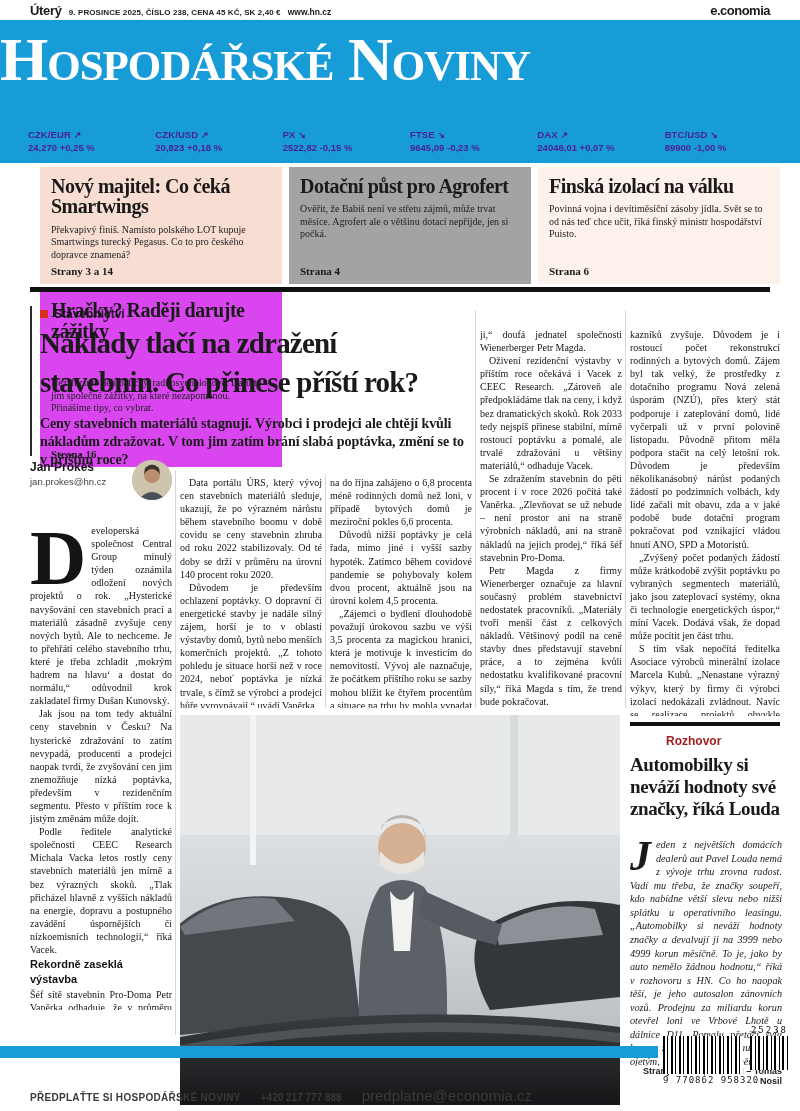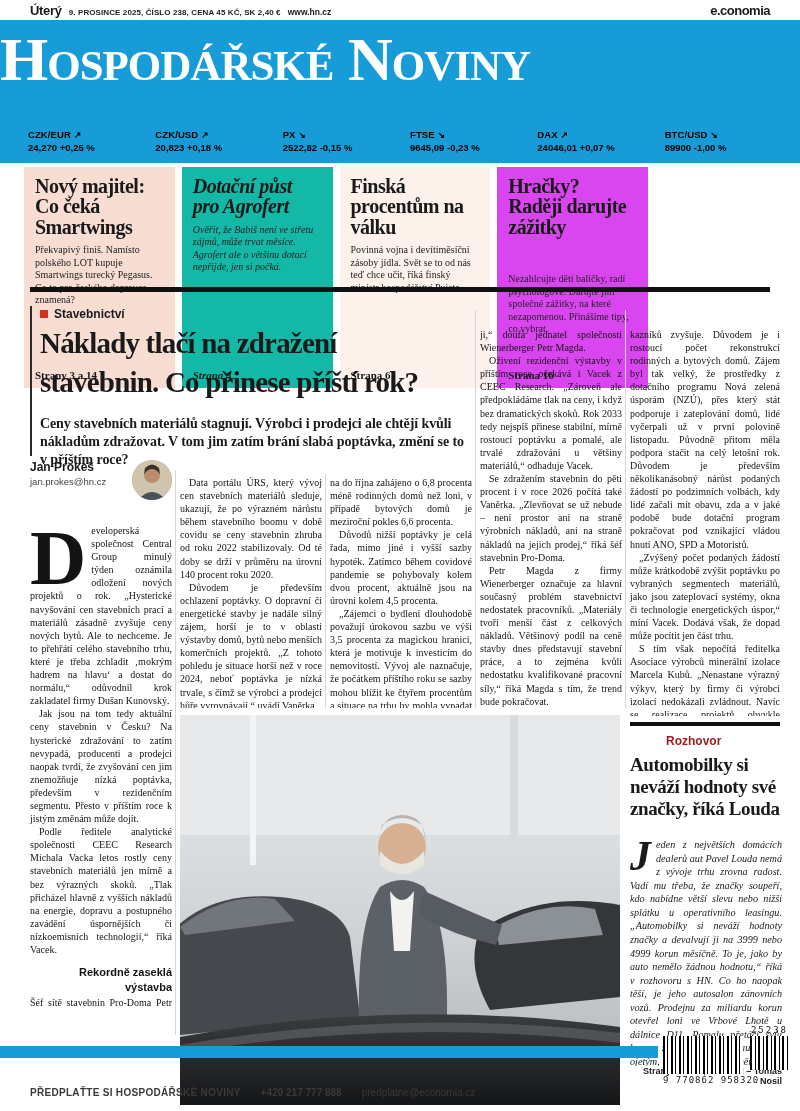--- a/index.html
+++ b/index.html
@@ -17,31 +17,31 @@
   .hnurl { font-size:8.5px; font-weight:bold; }
   .publisher { font-size:13px; font-weight:bold; letter-spacing:-0.5px; }
 
   
   .masthead { position:absolute; left:0; top:20px; width:800px; height:143px; background:#189cd8; }
   .masthead-title { position:absolute; left:0; top:8px; width:100%; 
             color:#fff; font-family:"Liberation Serif", serif; font-weight:bold;
             font-variant:small-caps; font-size:62px; letter-spacing:-1px; line-height:1; }
   .markets { position:absolute; left:28px; right:8px; bottom:10px;
             display:grid; grid-template-columns:repeat(6,1fr);
-            font-family:"Liberation Sans", sans-serif; color:#000000; }
+            font-family:"Liberation Sans", sans-serif; color:#4c1d95; }
   .mkt-label { font-size:9.5px; font-weight:bold; letter-spacing:0.1px; }
   .mkt-arrow { font-size:9px; }
   .mkt-value { font-size:9.5px; font-weight:bold; margin-top:2px; }
 
   
-  .teasers { position:absolute; left:24px; top:167px; width:624px; height:118px;
-             display:grid; grid-template-columns:repeat(4,1fr); gap:7px; }
+  .teasers { position:absolute; left:40px; top:167px; width:740px; height:118px;
+             display:grid; grid-template-columns:repeat(3,1fr); gap:7px; }
   .teaser { padding:9px 11px 7px 11px; display:flex; flex-direction:column; }
   .teaser.t1 { background:#f8ddd3; }
-  .teaser.t2 { background:#14b8a6;font-style:italic; }
+  .teaser.t2 { background:#a3a3a3; }
   .teaser.t3 { background:#fdf1ec; }
   .teaser.t4 { background:#d946ef;gap:29px; }
   .teaser-title { font-weight:bold; font-size:20px; line-height:1.02; letter-spacing:-0.5px; margin-bottom:7px; }
   .teaser-text { font-size:10px; line-height:1.25; color:#222; flex:1; }
   .teaser-page { font-weight:bold; font-size:11px; margin-top:4px; }
   .teaser-rule { position:absolute; left:30px; top:287px; width:740px; height:5px; background:#101010; }
 
   
   .lead-marker { position:absolute; left:30px; top:306px; width:2px; height:150px; background:#2a2a2a; }
   .section-tag { position:absolute; left:40px; top:307px; display:flex; align-items:center; gap:6px;
@@ -60,21 +60,21 @@
   .avatar { position:absolute; right:0; top:0; width:40px; height:40px; border-radius:50%;
             overflow:hidden; background:#cfc4ae; }
 
   
   .col { position:absolute; overflow:hidden; font-size:10px; line-height:1.31;
          text-align:justify; color:#141414; }
   .col p + p, .col .para-indent { text-indent:9px; }
   .col p { margin:0; }
   .dropcap { float:left; font-weight:bold; font-size:78px; line-height:60px; margin:4px 5px 0 0; }
   .subhead { font-family:"Liberation Sans", sans-serif; font-weight:bold; font-size:11px;
-             margin-top:9px; margin-bottom:2px; text-indent:0 !important; text-align:right; }
+             margin-top:1px; margin-bottom:2px; text-indent:0 !important; text-align:left; }
   .col1 { left:30px;  top:524px; width:142px; height:486px; }
   .col2 { left:180px; top:476px; width:142px; height:232px; }
   .col3 { left:330px; top:476px; width:142px; height:232px; }
   .col4 { left:480px; top:328px; width:142px; height:380px; }
   .col5 { left:630px; top:328px; width:150px; height:388px; }
 
   .vrule { position:absolute; width:1px; background:#d7d7d7; }
   .vr-a { left:175px; top:470px; height:565px; }
   .vr-b { left:325px; top:474px; height:234px; }
   .vr-c { left:475px; top:310px; height:398px; }
@@ -94,21 +94,21 @@
   .int-drop { float:left; font-weight:bold; font-style:italic; font-size:42px; line-height:32px; margin:2px 5px 0 0; }
   .int-credit { position:absolute; left:630px; top:1066px; width:152px; text-align:right;
                 font-family:"Liberation Sans", sans-serif; font-weight:bold; font-size:9px; }
 
   
   .bottom-bar { position:absolute; left:0; top:1046px; width:658px; height:12px; background:#189cd8; }
   .footer { position:absolute; left:30px; top:1087px; display:flex; gap:20px; align-items:baseline;
             font-family:"Liberation Sans", sans-serif; color:#3a3a3a; }
   .footer .f1 { font-weight:bold; font-size:10px; letter-spacing:0.3px; }
   .footer .f2 { font-weight:bold; font-size:10px; }
-  .footer .f3 { font-size:10px;text-align:center; }
+  .footer .f3 { font-size:15px;text-align:center; }
 
   .barcode { position:absolute; left:663px; top:1025px; width:127px; height:60px; }
   .bc-addon-num { position:absolute; right:2px; top:0; font-family:"DejaVu Sans Mono", monospace;
                   font-size:9px; letter-spacing:2px; }
   .bc-main { position:absolute; left:0; top:11px; width:80px; height:38px;
              background:repeating-linear-gradient(90deg,#000 0 2px,#fff 2px 4px,#000 4px 5px,#fff 5px 8px); }
   .bc-addon { position:absolute; right:0; top:11px; width:40px; height:34px;
              background:repeating-linear-gradient(90deg,#000 0 2px,#fff 2px 5px,#000 5px 6px,#fff 6px 8px); }
   .bc-num { position:absolute; left:0; top:50px; font-family:"DejaVu Sans Mono", monospace; font-size:9px; letter-spacing:1px; }
 </style>
@@ -161,21 +161,21 @@
       <div class="teaser-title">Nový majitel: Co čeká Smartwings</div>
       <div class="teaser-text">Překvapivý finiš. Namísto polského LOT kupuje Smartwings turecký Pegasus. Co to pro českého dopravce znamená?</div>
       <div class="teaser-page">Strany 3 a 14</div>
     </div>
     <div class="teaser t2">
       <div class="teaser-title">Dotační půst pro Agrofert</div>
       <div class="teaser-text">Ověřit, že Babiš není ve střetu zájmů, může trvat měsíce. Agrofert ale o většinu dotací nepřijde, jen si počká.</div>
       <div class="teaser-page">Strana 4</div>
     </div>
     <div class="teaser t3">
-      <div class="teaser-title">Finská procentům na válku</div>
+      <div class="teaser-title">Finská izolací na válku</div>
       <div class="teaser-text">Povinná vojna i devítiměsíční zásoby jídla. Svět se to od nás teď chce učit, říká finský ministr hospodářství Puisto.</div>
       <div class="teaser-page">Strana 6</div>
     </div>
     <div class="teaser t4">
       <div class="teaser-title">Hračky? Raději darujte zážitky</div>
       <div class="teaser-text">Nezahlcujte děti balíčky, radí psychologové. Darujte jim společné zážitky, na které nezapomenou. Přinášíme tipy, co vybrat.</div>
       <div class="teaser-page">Strana 16</div>
     </div>
   </div>
   <div class="teaser-rule"></div>

